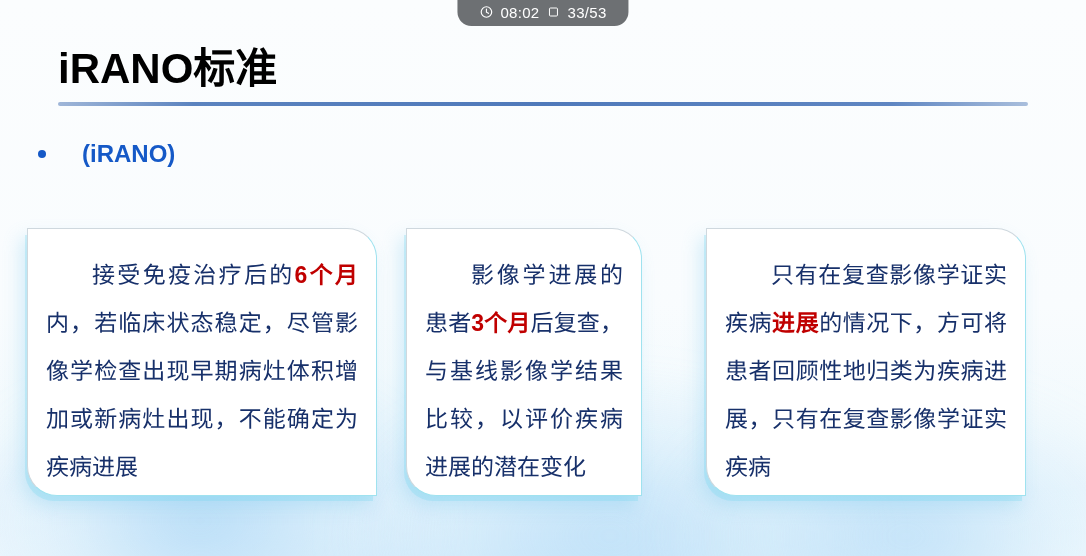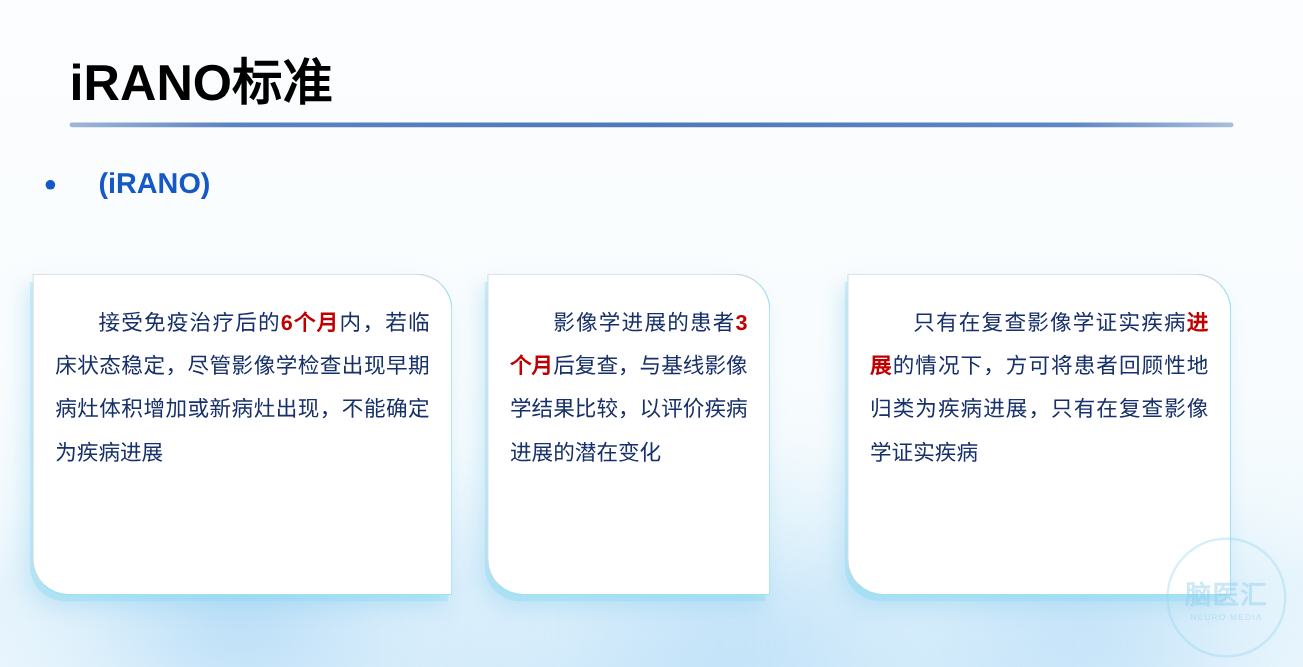--- a/index.html
+++ b/index.html
@@ -160,22 +160,22 @@
       -3px 6px 0 -1px rgba(120, 215, 240, 0.30),
       -6px 10px 18px rgba(120, 200, 235, 0.30);
     padding: 22px 18px 0 18px;
     overflow: hidden;
   }
   .card-1 { left: 27px;  width: 350px; }
   .card-2 { left: 406px; width: 236px; }
   .card-3 { left: 706px; width: 320px; }
 
   .card-text {
-    font-size: 18px;
-    line-height: 36px;
+    font-size: 23px;
+    line-height: 48px;
     color: #17306a;
     text-align: justify;
     text-justify: inter-ideograph;
     text-indent: 2em;
     letter-spacing: 0px;
     font-weight: 500;
   }
   .hl {
     color: #c00000;
     font-weight: 700;
@@ -210,20 +210,35 @@
 </style>
 </head>
 <body>
 
 <div class="slide">
 
   <div class="bg-glow-a"></div>
   <div class="bg-glow-b"></div>
   <div class="bg-glow-c"></div>
 
+  <div class="status-badge">
+    <span class="sb-ico">
+      <svg viewBox="0 0 24 24" width="14" height="14" fill="none" stroke="#ffffff" stroke-width="2">
+        <circle cx="12" cy="12" r="9"></circle>
+        <path d="M12 7v5.3l3.4 2" stroke-linecap="round"></path>
+      </svg>
+    </span>
+    <span class="sb-text">08:02</span>
+    <span class="sb-ico">
+      <svg viewBox="0 0 24 24" width="12" height="12" fill="none" stroke="#ffffff" stroke-width="2">
+        <rect x="4" y="4" width="16" height="16" rx="2"></rect>
+      </svg>
+    </span>
+    <span class="sb-text">33/53</span>
+  </div>
 
   <div class="title-row">
     <span class="title-cn">iRANO标准</span>
   </div>
   <div class="title-rule"></div>
 
   <div class="bullet-row">
     <span class="bullet-dot"></span>
     <span class="bullet-en">(iRANO)</span>
   </div>
@@ -233,18 +248,14 @@
       <div class="card-text"><span>接受免疫治疗后的</span><span class="hl">6个月</span><span>内，若临床状态稳定，尽管影像学检查出现早期病灶体积增加或新病灶出现，不能确定为疾病进展</span></div>
     </div>
     <div class="card card-2">
       <div class="card-text"><span>影像学进展的患者</span><span class="hl">3个月</span><span>后复查，与基线影像学结果比较，以评价疾病进展的潜在变化</span></div>
     </div>
     <div class="card card-3">
       <div class="card-text"><span>只有在复查影像学证实疾病</span><span class="hl">进展</span><span>的情况下，方可将患者回顾性地归类为疾病进展，只有在复查影像学证实疾病</span></div>
     </div>
   </div>
 
-  <div class="watermark">
-    <span>脑医汇</span>
-    <span class="wm-sub">NEURO MEDIA</span>
-  </div>
 
 </div>
 
 </body></html>

